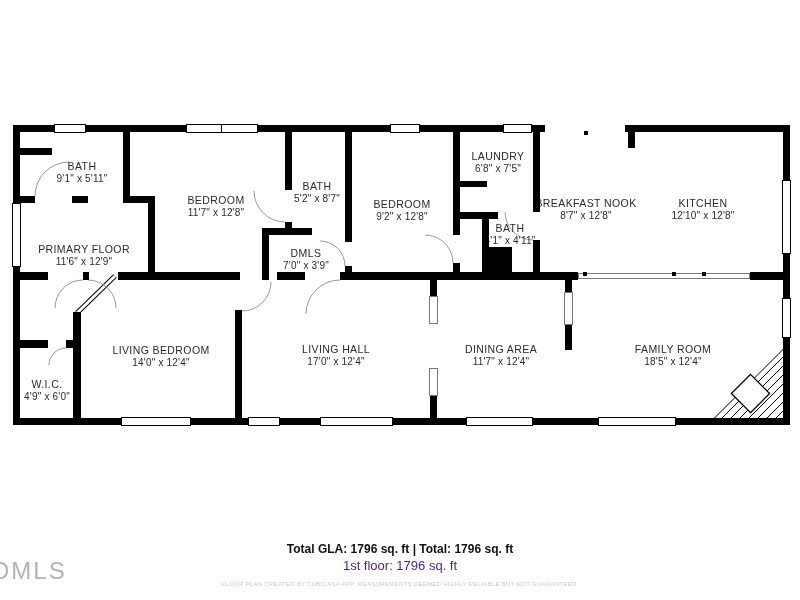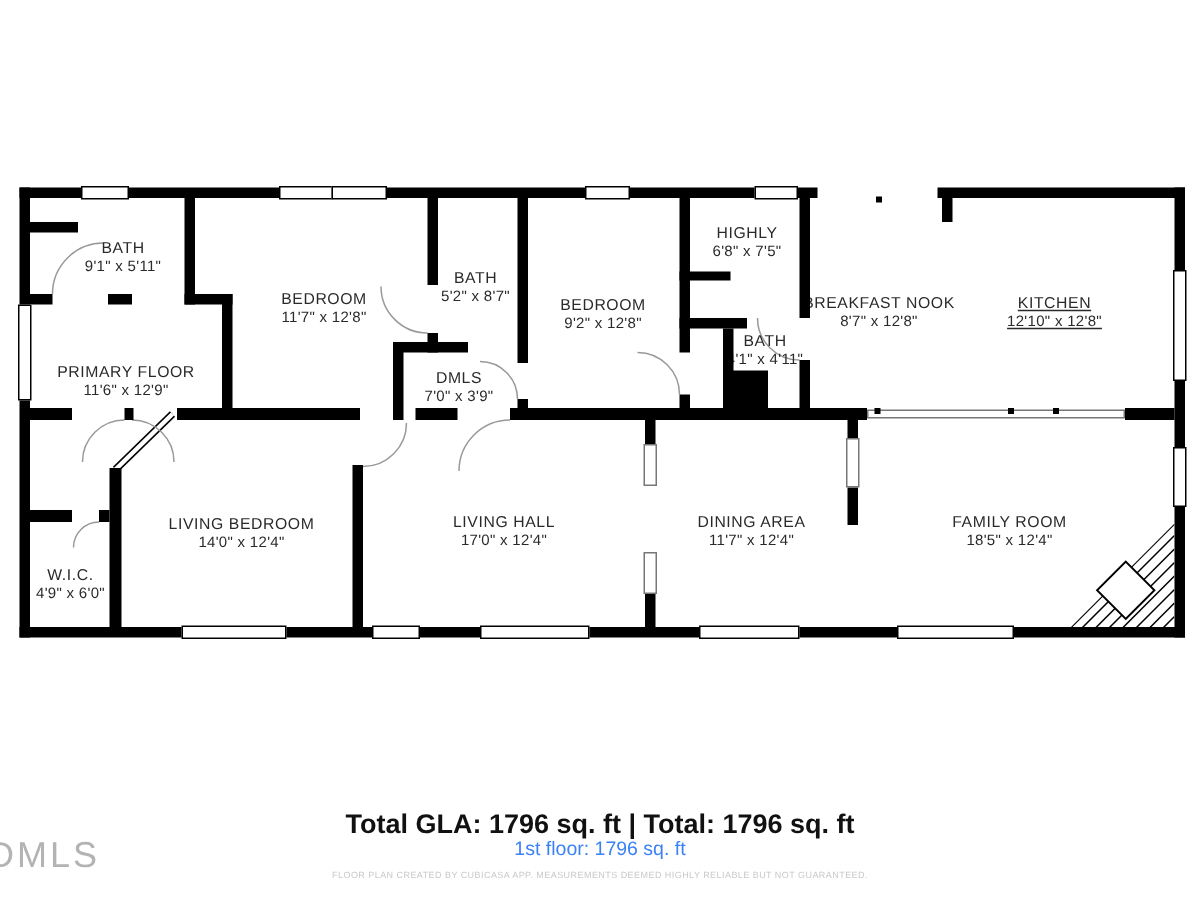--- a/index.html
+++ b/index.html
@@ -14,22 +14,22 @@
   .opening{position:absolute;background:#fff;border:1px solid #777;box-sizing:border-box;}
   .tick{position:absolute;width:4px;height:4px;background:#000;}
   #svg-overlay{position:absolute;left:0;top:0;}
   .room-label{
     position:absolute;transform:translate(-50%,-50%);
     text-align:center;color:#2a2a2a;white-space:nowrap;
   }
   .room-name{font-size:10.5px;letter-spacing:.4px;line-height:13px;}
   .room-dims{font-size:10px;letter-spacing:.2px;line-height:12px;}
   .footer{position:absolute;left:0;top:541px;width:800px;text-align:center;color:#111;}
-  .totals{font-size:18px;font-weight:bold;line-height:17px;}
-  .floorline{font-size:13px;line-height:16px;color:#3b82f6;}
+  .totals{font-size:12px;font-weight:bold;line-height:17px;}
+  .floorline{font-size:13px;line-height:16px;color:#4c1d95;}
   .disclaimer{font-size:6px;color:#c9c9c9;margin-top:7px;letter-spacing:.3px;}
   .watermark{
     position:absolute;left:-8px;top:557px;font-size:24px;color:#b3b3b3;
     letter-spacing:2px;font-weight:normal;
   }
 </style>
 </head>
 <body>
 
 <div id="plan">
@@ -94,32 +94,32 @@
       </div>
       <div class="room-label" style="left: 306px; top: 259px;">
         <div class="room-name">DMLS</div>
         <div class="room-dims">7'0" x 3'9"</div>
       </div>
       <div class="room-label" style="left: 402px; top: 210px;">
         <div class="room-name">BEDROOM</div>
         <div class="room-dims">9'2" x 12'8"</div>
       </div>
       <div class="room-label" style="left: 498px; top: 162px;">
-        <div class="room-name">HIGHLY</div>
+        <div class="room-name">LAUNDRY</div>
         <div class="room-dims">6'8" x 7'5"</div>
       </div>
       <div class="room-label" style="left: 510px; top: 234px;">
         <div class="room-name">BATH</div>
         <div class="room-dims">4'1" x 4'11"</div>
       </div>
       <div class="room-label" style="left: 586px; top: 209px;">
         <div class="room-name">BREAKFAST NOOK</div>
         <div class="room-dims">8'7" x 12'8"</div>
       </div>
-      <div class="room-label" style="left: 703px; top: 209px; text-decoration: underline;">
+      <div class="room-label" style="left: 703px; top: 209px;">
         <div class="room-name">KITCHEN</div>
         <div class="room-dims">12'10" x 12'8"</div>
       </div>
       <div class="room-label" style="left: 47px; top: 390px;">
         <div class="room-name">W.I.C.</div>
         <div class="room-dims">4'9" x 6'0"</div>
       </div>
       <div class="room-label" style="left: 161px; top: 356px;">
         <div class="room-name">LIVING BEDROOM</div>
         <div class="room-dims">14'0" x 12'4"</div>

